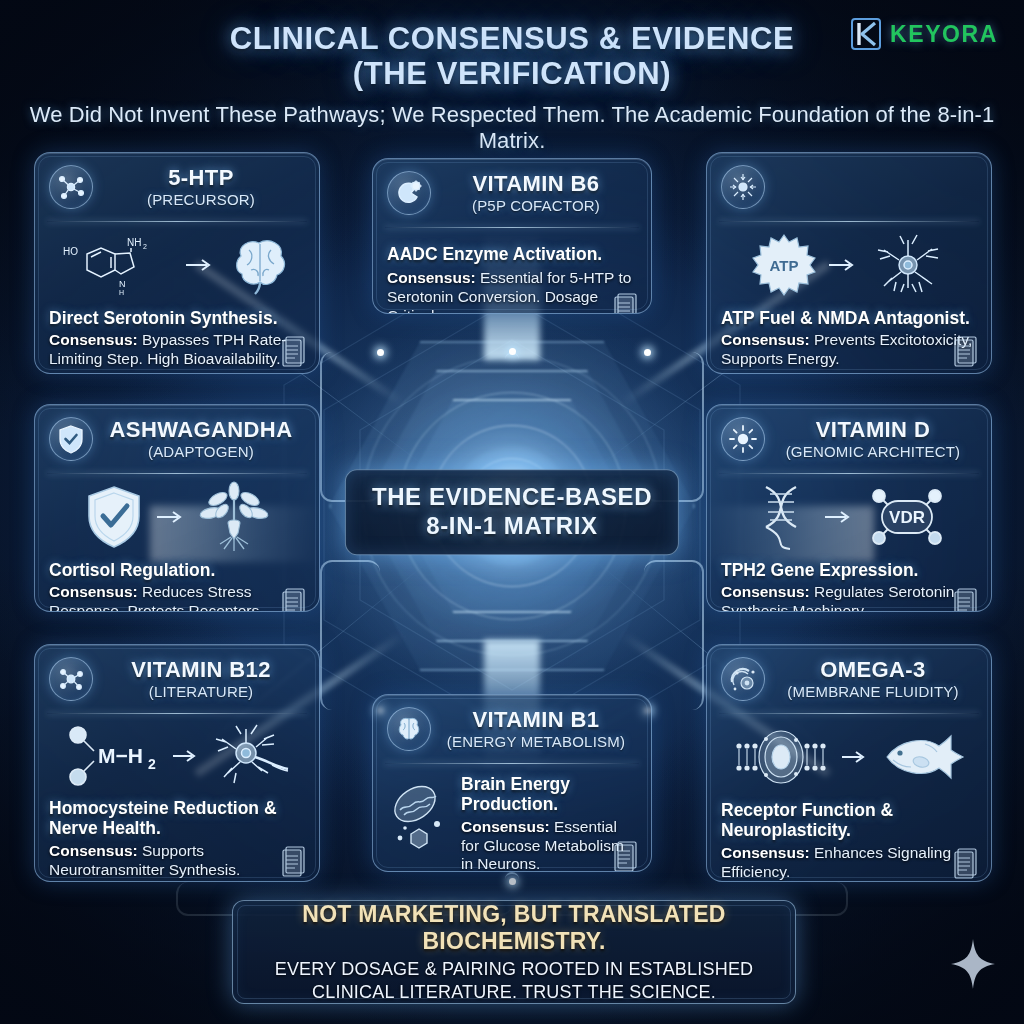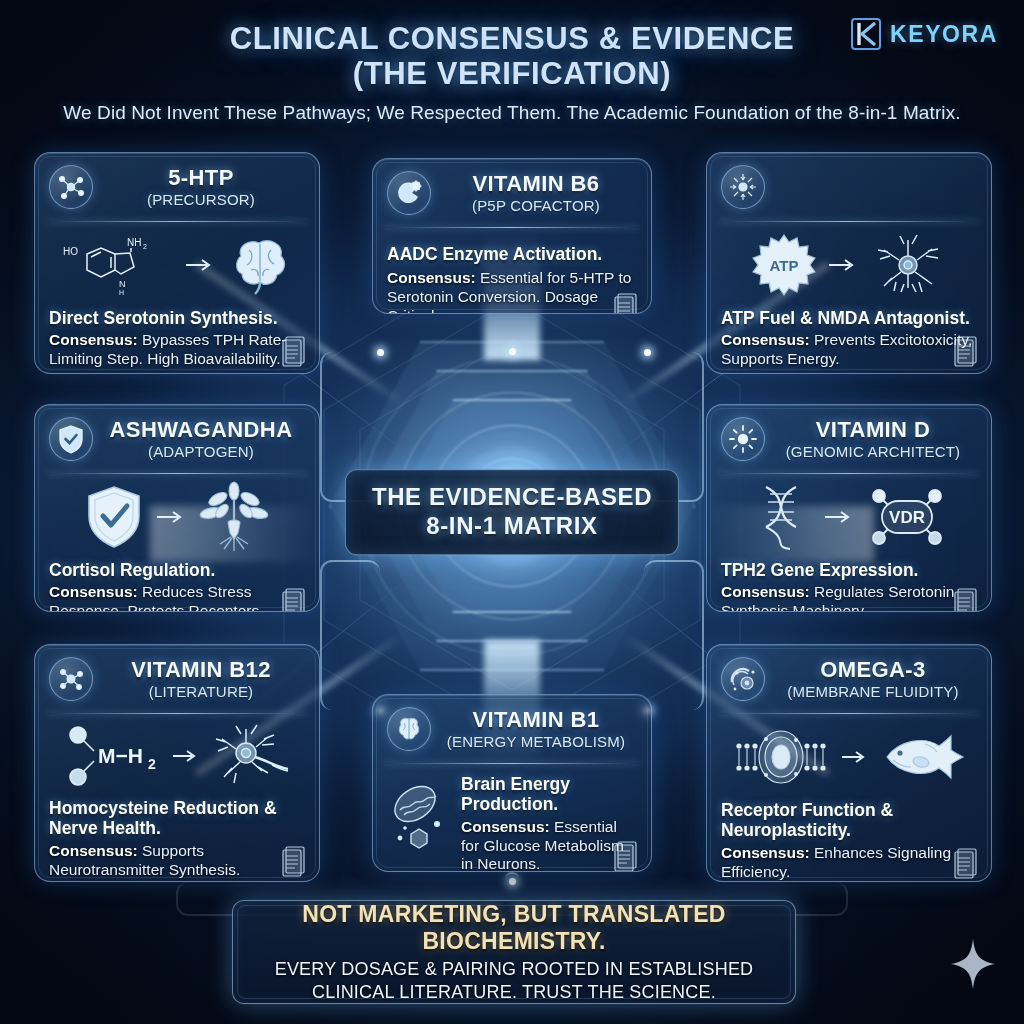--- a/index.html
+++ b/index.html
@@ -27,28 +27,28 @@
   }
 
   
   .header{ position:absolute; top:0; left:0; right:0; height:142px; text-align:center; }
   .title{
     margin-top:22px; font-size:31px; font-weight:bold; letter-spacing:.6px; line-height:1.12;
     color:#cfe4fb; text-shadow:0 0 16px rgba(120,190,255,.75), 0 0 34px rgba(70,140,225,.45), 0 2px 3px rgba(0,0,0,.8);
   }
   .title .l2{ display:block; }
   .subtitle{
-    margin-top:11px; font-size:19px; color:#dceaf9; letter-spacing:.1px;
+    margin-top:11px; font-size:22px; color:#dceaf9; letter-spacing:.1px;
     text-shadow:0 0 8px rgba(90,160,230,.6), 0 1px 3px rgba(0,0,0,.85);
   }
 
   .logo{ position:absolute; top:18px; right:26px; display:flex; align-items:center; gap:9px; }
   .logo-mark{ width:30px; height:32px; position:relative; }
   .logo-text{
-    font-size:23px; font-weight:bold; letter-spacing:1.6px; color:#7dd3fc;
+    font-size:23px; font-weight:bold; letter-spacing:1.6px; color:#22c55e;
     text-shadow:0 0 10px rgba(120,190,255,.5);
   }
 
   
   .hub-glow{
     position:absolute; left:286px; top:256px; width:452px; height:500px; pointer-events:none;
     background:
       radial-gradient(ellipse 44% 36% at 50% 50%, rgba(225,243,255,0.95) 0%, rgba(150,205,250,0.55) 22%, rgba(70,145,215,0.22) 46%, rgba(30,80,150,0.0) 72%);
     filter:blur(1px);
   }

